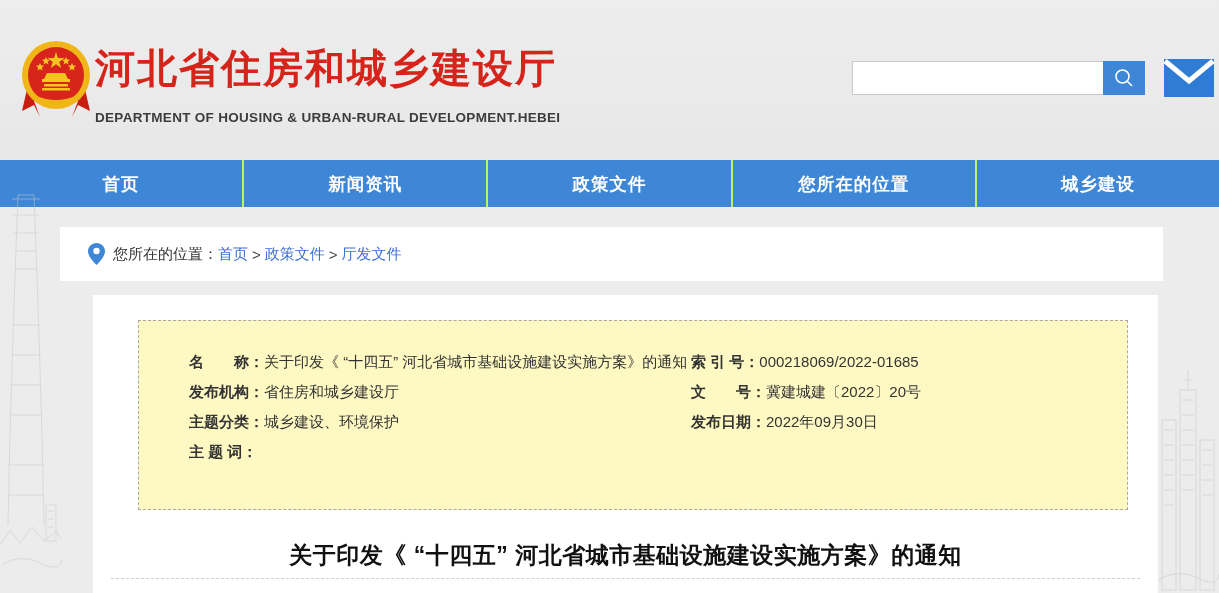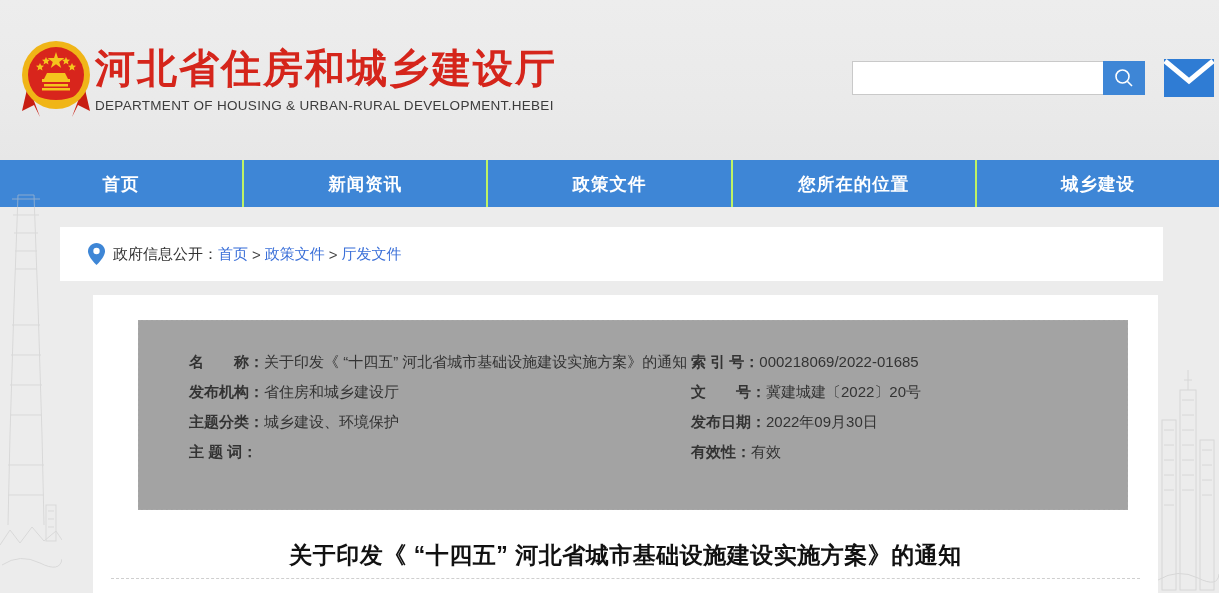--- a/index.html
+++ b/index.html
@@ -15,21 +15,21 @@
   #header-mountains{left:0;top:0;width:1219px;height:160px;opacity:.7;}
   #left-tower-sketch{left:0;top:185px;width:62px;height:408px;opacity:.55;}
   #right-city-sketch{left:1158px;top:330px;width:61px;height:263px;opacity:.6;}
 
   
   .header{position:absolute;left:0;top:0;width:1219px;height:160px;
     background:linear-gradient(180deg,#ededed 0%,#eaeaea 60%,#e7e7e7 100%);}
   .logo-wrap{position:absolute;left:20px;top:33px;width:72px;height:86px;cursor:pointer;}
   .site-title{position:absolute;left:95px;top:46px;width:620px;}
   .site-title .cn{font-size:40px;font-weight:bold;color:#d5251b;letter-spacing:2px;line-height:44px;white-space:nowrap;}
-  .site-title .en{margin-top:8px;font-size:13.5px;font-weight:normal;color:#3c3c3c;letter-spacing:.3px;white-space:nowrap;}
+  .site-title .en{margin-top:20px;font-size:13.5px;font-weight:bold;color:#3c3c3c;letter-spacing:.3px;white-space:nowrap;}
 
   .search-area{position:absolute;left:852px;top:61px;height:34px;}
   .search-input{position:absolute;left:0;top:0;width:249px;height:32px;border:1px solid #c9c9c9;
     background:#fff;outline:none;padding:0 8px;font-size:14px;color:#333;}
   .search-btn{position:absolute;left:251px;top:0;width:42px;height:34px;background:#3e86d6;border:none;cursor:pointer;
     display:flex;align-items:center;justify-content:center;}
   .mail-btn{position:absolute;left:312px;top:-2px;width:50px;height:38px;background:none;border:none;padding:0;cursor:pointer;}
 
   
   .nav{position:absolute;left:0;top:160px;width:1219px;height:47px;background:#3e86d6;display:flex;}
@@ -40,21 +40,21 @@
   
   .breadcrumb-band{position:absolute;left:60px;top:227px;width:1103px;height:54px;background:#ffffff;}
   .breadcrumb{position:absolute;left:28px;top:0;height:54px;display:flex;align-items:center;font-size:15px;color:#333;}
   .breadcrumb .pin{margin-right:8px;display:flex;align-items:center;}
   .breadcrumb .prefix{color:#333;}
   .breadcrumb a{color:#3a6fd8;text-decoration:none;cursor:pointer;}
   .breadcrumb .sep{color:#444;margin:0 4px;}
 
   
   .content-box{position:absolute;left:93px;top:295px;width:1065px;height:298px;background:#ffffff;}
-  .meta-box{position:absolute;left:45px;top:25px;width:990px;height:190px;background:#a3a3a3;
+  .meta-box{position:absolute;left:45px;top:25px;width:990px;height:190px;background:#fef9c3;
     border:1px dashed #a8a8a8;box-sizing:border-box;}
   .meta-col{position:absolute;top:26px;}
   .meta-col.left{left:50px;width:480px;}
   .meta-col.right{left:552px;width:420px;}
   .meta-row{height:30px;line-height:30px;font-size:15px;color:#333;display:flex;white-space:pre;}
   .meta-label{font-weight:bold;color:#333;}
   .meta-value{color:#333;}
 
   .article-title{position:absolute;left:0;top:245px;width:1065px;text-align:center;
     font-size:23px;font-weight:bold;color:#111;letter-spacing:.5px;}
@@ -148,21 +148,21 @@
   </svg>
 
   <div class="breadcrumb-band">
     <div class="breadcrumb">
       <span class="pin">
         <svg width="17" height="22" viewBox="0 0 17 22">
           <path d="M8.5 0 C3.8 0 0 3.7 0 8.3 C0 14.2 8.5 22 8.5 22 C8.5 22 17 14.2 17 8.3 C17 3.7 13.2 0 8.5 0 Z" fill="#3e86d6"></path>
           <circle cx="8.5" cy="8" r="3.2" fill="#ffffff"></circle>
         </svg>
       </span>
-      <span class="prefix">政府信息公开：</span>
+      <span class="prefix">您所在的位置：</span>
       <a>首页</a>
       <span class="sep">&gt;</span>
       <a>政策文件</a>
       <span class="sep">&gt;</span>
       <a>厅发文件</a>
     </div>
   </div>
 
   <div class="content-box">
 
@@ -184,23 +184,20 @@
       <div class="meta-col right">
         <div class="meta-row">
           <span class="meta-label">索 引 号：</span><span class="meta-value">000218069/2022-01685</span>
         </div>
         <div class="meta-row">
           <span class="meta-label">文　　号：</span><span class="meta-value">冀建城建〔2022〕20号</span>
         </div>
         <div class="meta-row">
           <span class="meta-label">发布日期：</span><span class="meta-value">2022年09月30日</span>
         </div>
-        <div class="meta-row">
-          <span class="meta-label">有效性：</span><span class="meta-value">有效</span>
-        </div>
       </div>
     </div>
 
     <div class="article-title">关于印发《 “十四五” 河北省城市基础设施建设实施方案》的通知</div>
     <div class="title-divider"></div>
   </div>
 
 </div>
 
 </body></html>

